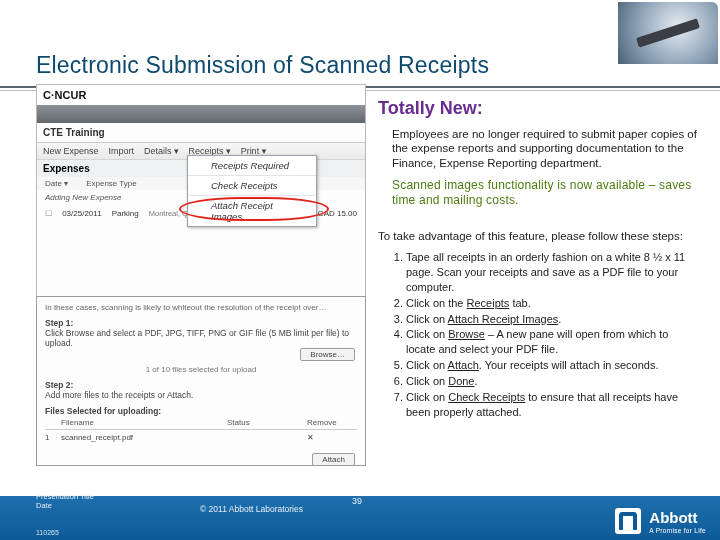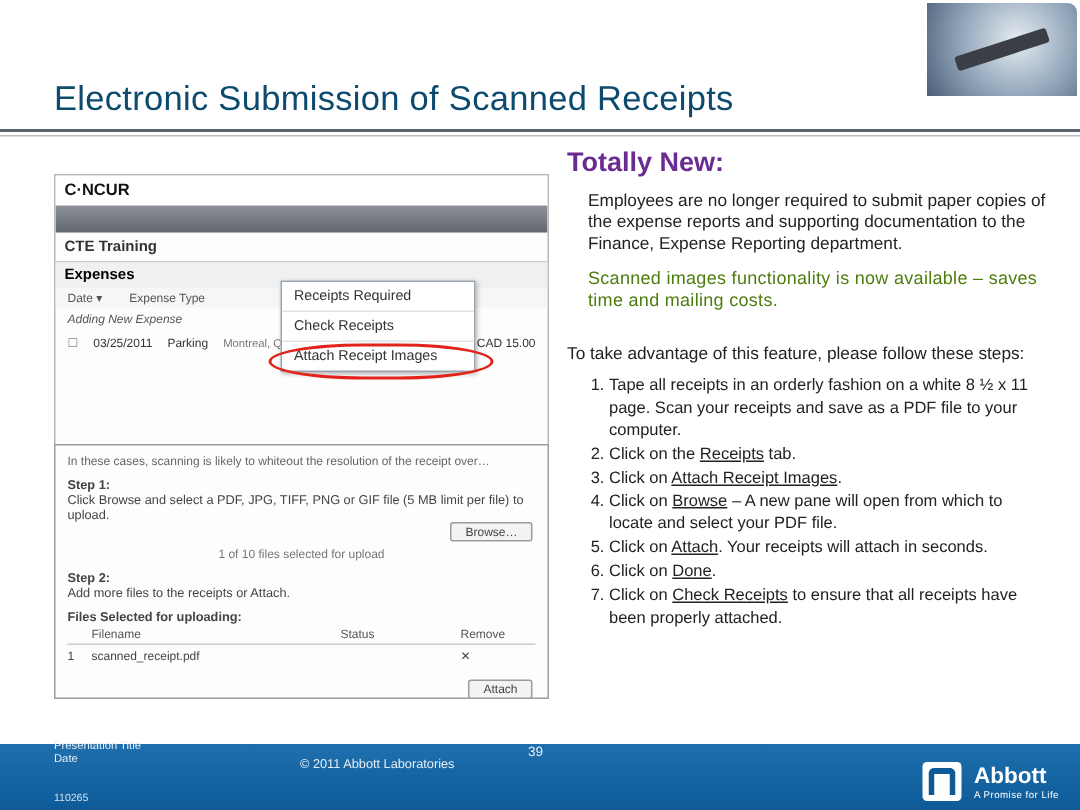--- a/index.html
+++ b/index.html
@@ -16,32 +16,32 @@
     background: #3b3f45; transform: rotate(-18deg); border-radius: 2px;
   }
 
   
   .titlewrap { position: absolute; top: 52px; left: 0; right: 0; padding: 0 36px; }
   .title { font-size: 23px; color: #0c4a6e; font-weight: 400; letter-spacing: .2px; }
   .rule1 { position: absolute; top: 86px; left: 0; right: 0; height: 2px; background: #5b6770; }
   .rule1b { position: absolute; top: 90px; left: 0; right: 0; height: 1px; background: #b7bcc0; }
 
   
-  .leftshot1 { position: absolute; top: 116px; left: 36px; width: 330px; height: 218px; border: 1px solid #b8b8b8; background: #fdfdfd; overflow: hidden; }
+  .leftshot1 { position: absolute; top: 84px; left: 36px; width: 330px; height: 218px; border: 1px solid #b8b8b8; background: #fdfdfd; overflow: hidden; }
   .shot-logo { background: #fff; padding: 4px 6px; font-size: 11px; font-weight: bold; color: #111; }
   .shot-concur { font-family: Arial, sans-serif; }
   .shot-toolbar { height: 18px; background: linear-gradient(#8e9399,#62676d); }
   .shot-sub { font-size: 10px; padding: 4px 6px; font-weight: bold; color: #333; border-bottom: 1px solid #ccc; }
   .shot-row { display: flex; gap: 10px; padding: 3px 6px; font-size: 9px; color: #444; background: linear-gradient(#f6f6f6,#eaeaea); border-bottom: 1px solid #d4d4d4; }
   .shot-expenses { background: #eef0f2; font-size: 10px; font-weight: bold; padding: 3px 6px; }
   .shot-colh { display: flex; gap: 18px; padding: 2px 8px; font-size: 8px; color: #555; background: #f6f6f6; }
   .shot-adding { padding: 3px 8px; font-size: 8px; font-style: italic; color: #555; }
   .shot-line { display: flex; gap: 10px; padding: 4px 8px; font-size: 8px; color: #333; }
   .menu { position: absolute; top: 70px; left: 150px; width: 130px; background: #fff; border: 1px solid #9aa3ab; box-shadow: 1px 1px 3px rgba(0,0,0,.3); font-size: 9.5px; }
-  .menu div { padding: 4px 8px; color: #333; }
+  .menu div { padding: 4px 23px; color: #333; font-style: italic; }
   .menu div + div { border-top: 1px solid #e0e3e7; }
   .menu .circled { position: relative; }
   .red-oval { position: absolute; border: 2px solid #e2231a; border-radius: 50%/60%; pointer-events: none; }
 
   .leftshot2 { position: absolute; top: 296px; left: 36px; width: 330px; height: 170px; border: 1px solid #9c9c9c; background: #fdfdfd; padding: 6px 8px; font-size: 8.5px; color: #444; }
   .leftshot2 .intro { font-size: 8px; color: #666; margin-bottom: 6px; }
   .leftshot2 .step { margin-top: 3px; }
   .leftshot2 .browse { float: right; font-size: 8px; border: 1px solid #9c9c9c; background: #f3f3f3; padding: 1px 9px; border-radius: 2px; margin-right: 2px; }
   .leftshot2 .selected { font-size: 8px; color: #777; text-align: center; margin: 4px 0 6px; }
   .leftshot2 .upl-h { display: flex; font-size: 8px; color: #555; border-bottom: 1px solid #ccc; padding: 2px 0; }
@@ -86,20 +86,27 @@
 <div class="titlewrap">
   <div class="title">Electronic Submission of Scanned Receipts</div>
 </div>
 <div class="rule1"></div>
 <div class="rule1b"></div>
 
 <div class="leftshot1">
   <div class="shot-logo shot-concur">C·NCUR</div>
   <div class="shot-toolbar"></div>
   <div class="shot-sub">CTE Training</div>
+  <div class="shot-row">
+    <span>New Expense</span>
+    <span>Import</span>
+    <span>Details ▾</span>
+    <span>Receipts ▾</span>
+    <span>Print ▾</span>
+  </div>
   <div class="shot-expenses">Expenses</div>
   <div class="shot-colh">
     <span>Date ▾</span>
     <span>Expense Type</span>
   </div>
   <div class="shot-adding">Adding New Expense</div>
   <div class="shot-line">
     <span style="color:#888">☐</span>
     <span>03/25/2011</span>
     <span>Parking</span>

